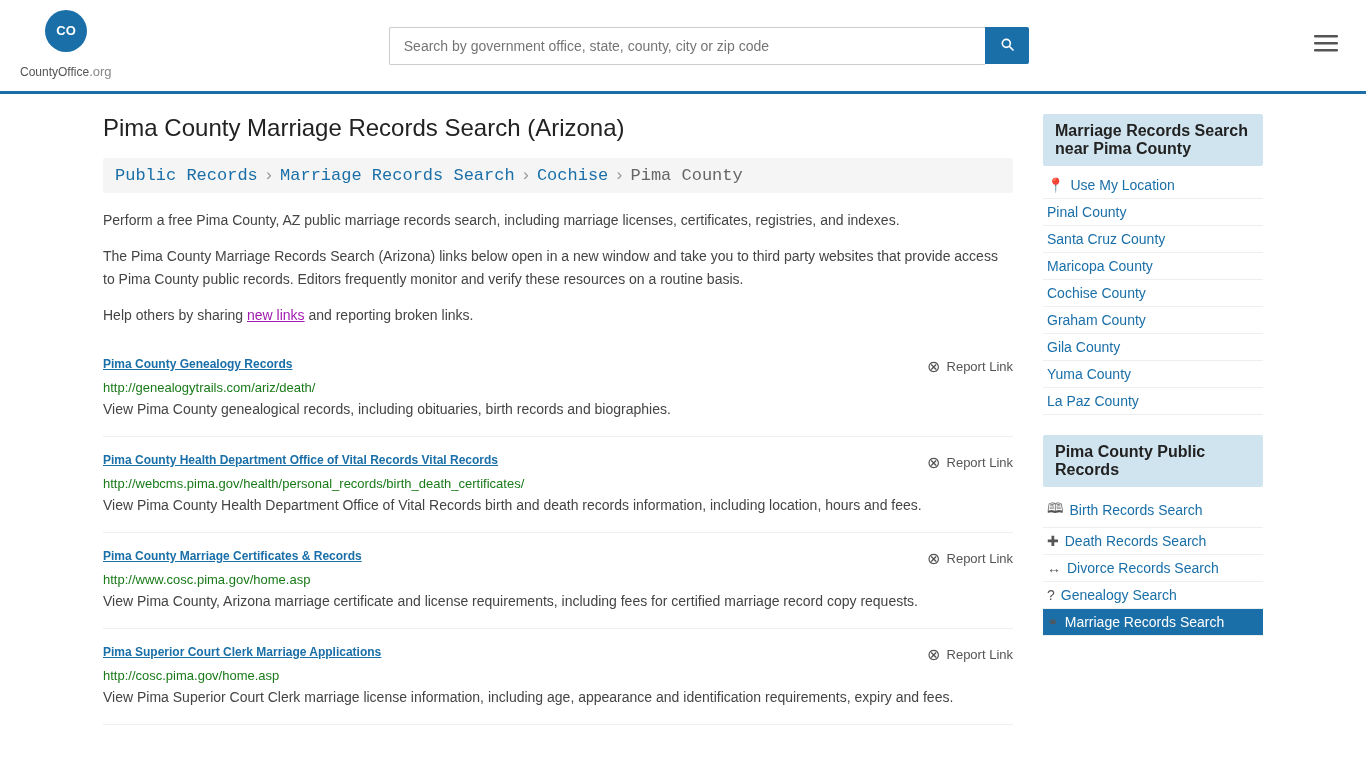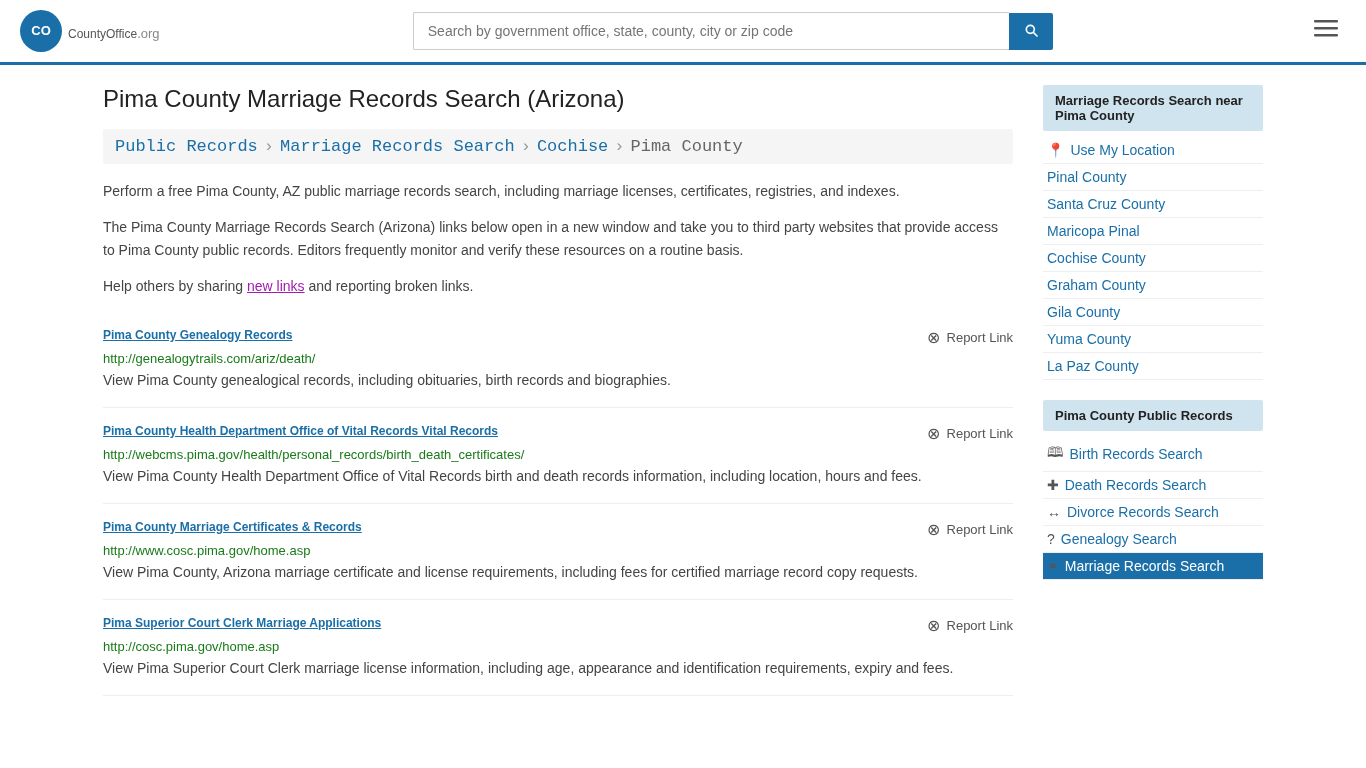--- a/index.html
+++ b/index.html
@@ -7,21 +7,21 @@
 
     
     .header {
       background: #fff;
       border-bottom: 3px solid #1a6fa8;
       padding: 10px 20px;
       display: flex;
       align-items: center;
       justify-content: space-between;
     }
-    .logo-area { display: flex; align-items: center; gap: 6px; }
+    .logo-area { display: flex; align-items: center; gap: 6px; flex-direction: column; }
     .logo-circle {
       width: 42px; height: 42px;
       background: #1a6fa8;
       border-radius: 50%;
       display: flex; align-items: center; justify-content: center;
       color: #fff; font-size: 18px; font-weight: bold;
     }
     .logo-text { font-size: 20px; color: #1a6fa8; font-weight: bold; }
     .logo-text span { color: #555; font-weight: normal; font-size: 12px; }
 
@@ -62,21 +62,21 @@
     .result-header { display: flex; justify-content: space-between; align-items: flex-start; }
     .result-title { font-size: 12px; font-weight: bold; color: #1a6fa8; text-decoration: underline; cursor: pointer; }
     .report-link { display: flex; align-items: center; gap: 6px; color: #555; font-size: 13px; cursor: pointer; white-space: nowrap; }
     .report-icon { font-size: 16px; color: #555; }
     .result-url { color: #197a19; font-size: 13px; margin: 4px 0; cursor: pointer; }
     .result-desc { font-size: 14px; color: #444; line-height: 1.5; margin-top: 4px; }
 
     
     .sidebar-section { margin-bottom: 20px; }
     .sidebar-header {
-      background: #d0e4f0; padding: 8px 12px; font-size: 13px; font-weight: bold;
+      background: #d0e4f0; padding: 8px 12px; font-size: 16px; font-weight: bold;
       color: #222; border-radius: 2px; margin-bottom: 6px;
     }
     .sidebar-list { list-style: none; }
     .sidebar-list li { padding: 5px 4px; border-bottom: 1px solid #eee; }
     .sidebar-list li a { color: #1a6fa8; text-decoration: none; font-size: 14px; }
     .sidebar-list li.with-icon { display: flex; align-items: center; gap: 6px; }
     .s-icon { font-size: 14px; color: #555; }
 
     .sidebar-list2 { list-style: none; }
     .sidebar-list2 li { padding: 5px 4px; border-bottom: 1px solid #eee; display: flex; align-items: center; gap: 6px; }
@@ -190,21 +190,21 @@
   <aside class="sidebar">
     <div class="sidebar-section">
       <div class="sidebar-header">Marriage Records Search near Pima County</div>
       <ul class="sidebar-list">
         <li class="with-icon">
           <span class="s-icon">📍</span>
           <a href="#">Use My Location</a>
         </li>
         <li><a href="#">Pinal County</a></li>
         <li><a href="#">Santa Cruz County</a></li>
-        <li><a href="#">Maricopa Pinal</a></li>
+        <li><a href="#">Maricopa County</a></li>
         <li><a href="#">Cochise County</a></li>
         <li><a href="#">Graham County</a></li>
         <li><a href="#">Gila County</a></li>
         <li><a href="#">Yuma County</a></li>
         <li><a href="#">La Paz County</a></li>
       </ul>
     </div>
 
     <div class="sidebar-section">
       <div class="sidebar-header">Pima County Public Records</div>

